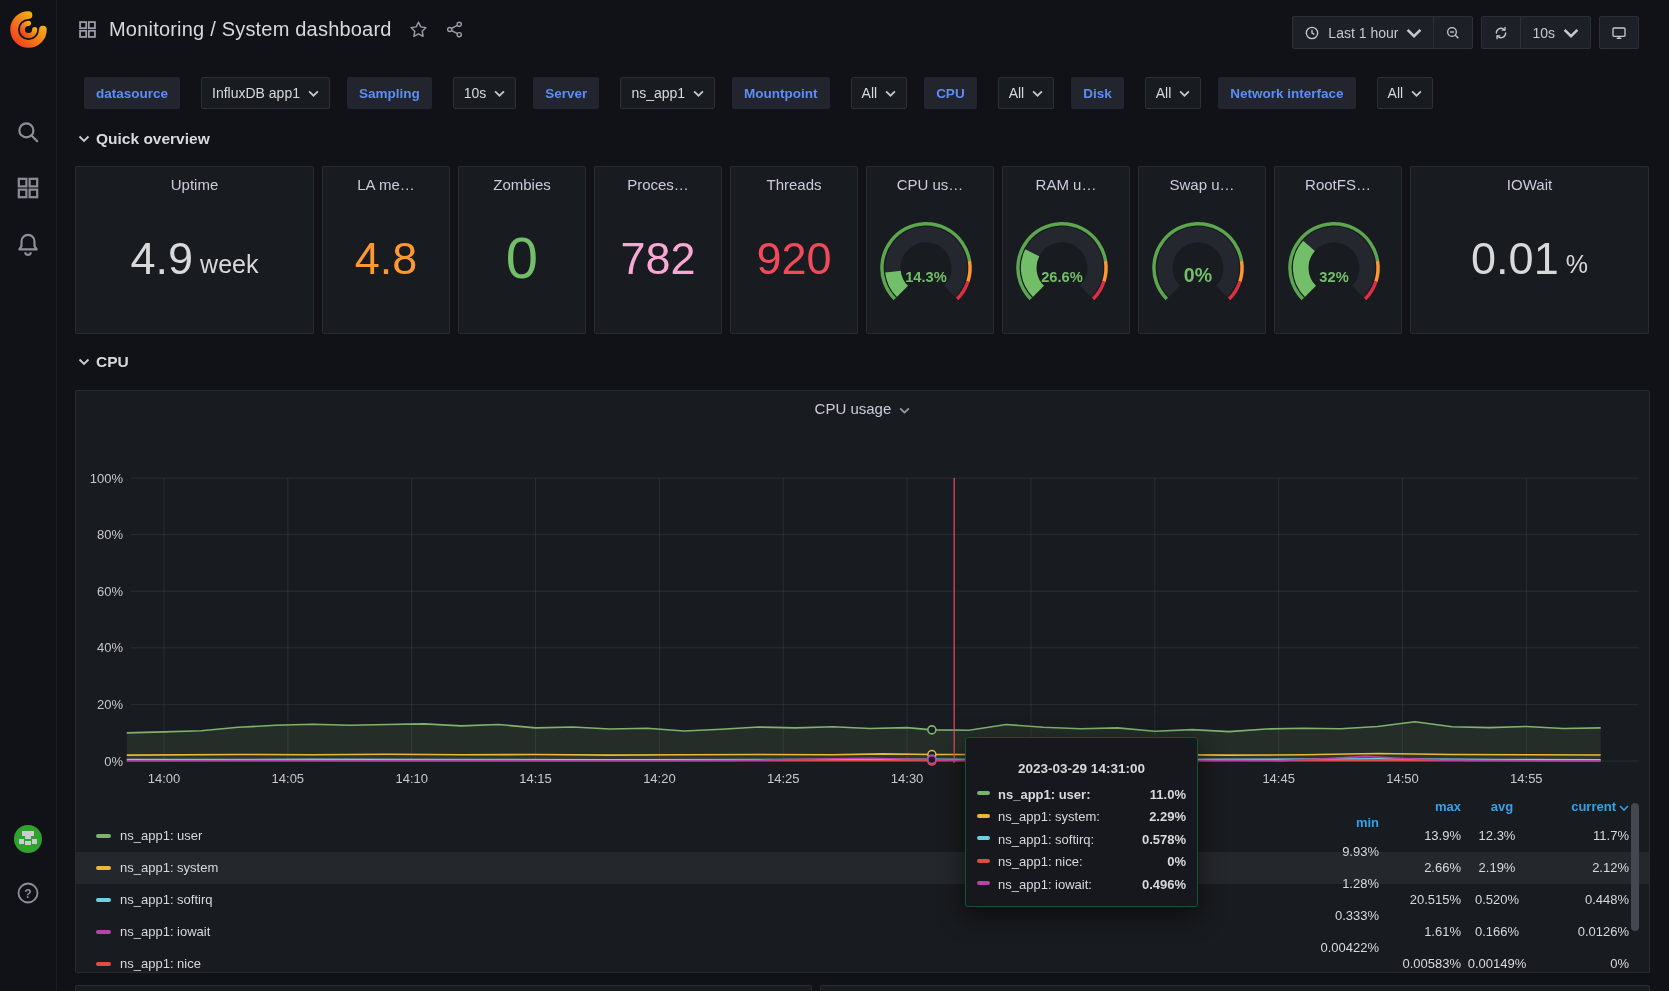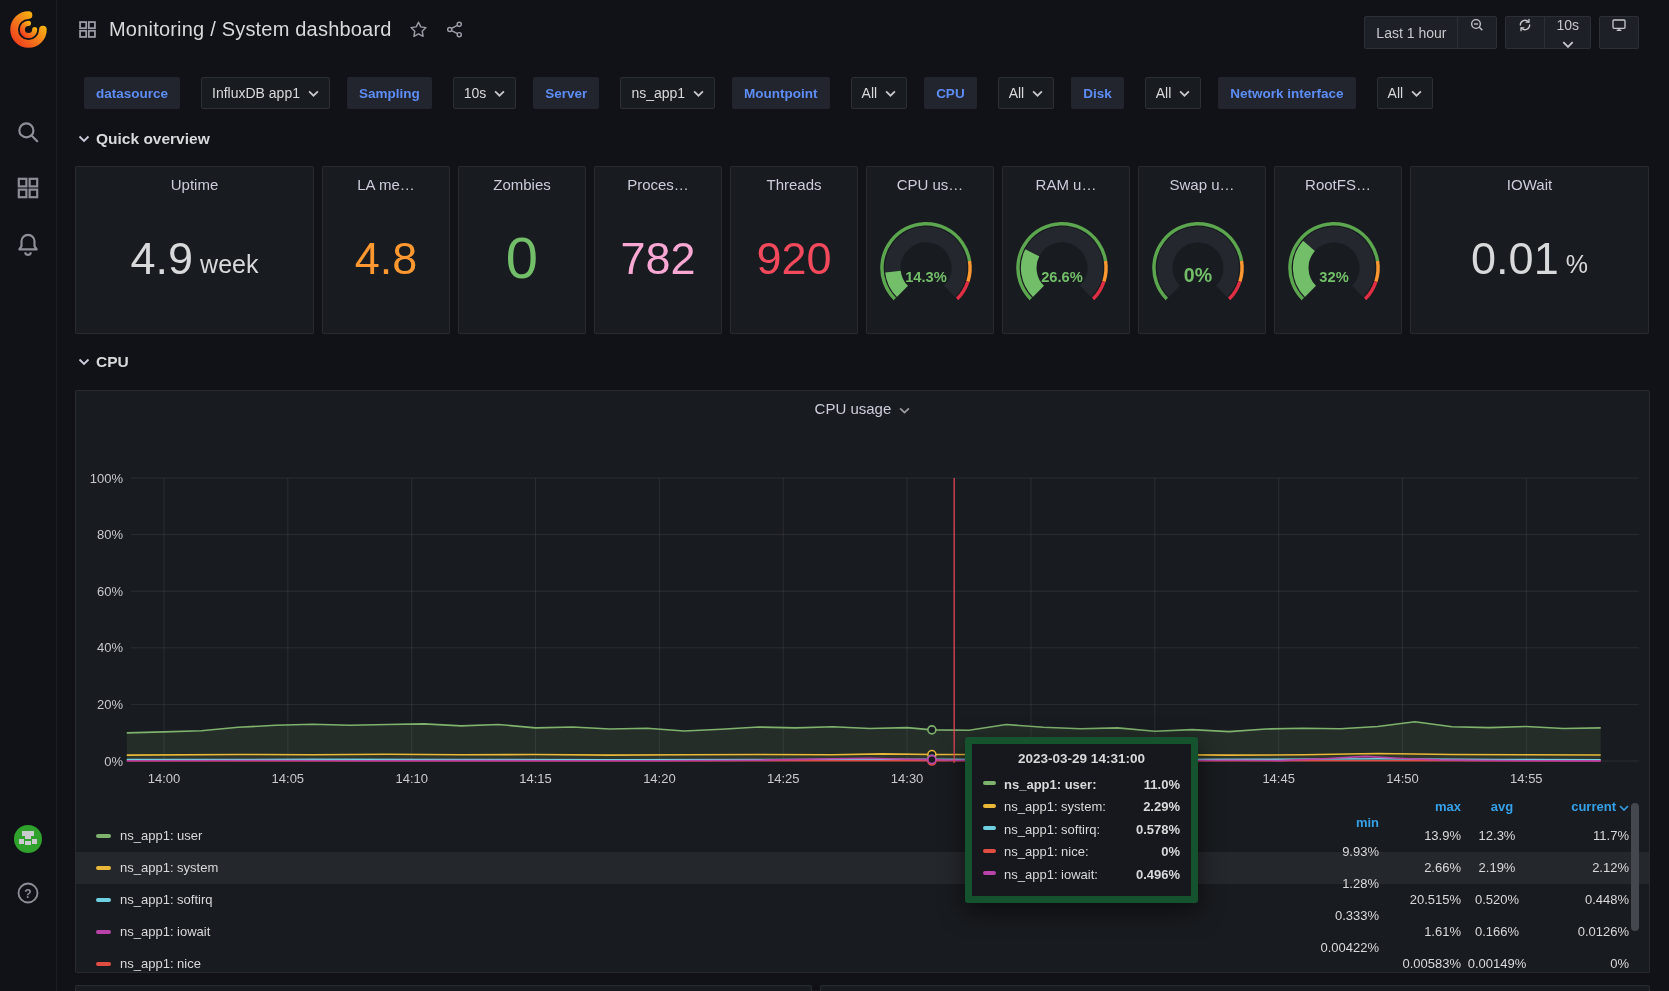--- a/index.html
+++ b/index.html
@@ -15,21 +15,21 @@
   .side-icon svg { width:100%; height:100%; }
   .logo { position:absolute; left:10px; top:11px; width:37px; height:37px; }
   
   .header { position:absolute; left:57px; top:0; right:0; height:58px; display:flex; align-items:center; padding-left:20px; }
   .bc-icon { width:21px; height:21px; color:#9d9da8; margin-right:11px; }
   .bc-title { font-size:20px; font-weight:500; color:#d8d9da; letter-spacing:.2px; }
   .hd-ic { width:19px; height:19px; color:#9d9da8; margin-left:17px; cursor:pointer; }
   .hd-ic svg { width:100%; height:100%; }
   .top-controls { position:absolute; top:16px; right:30px; display:flex; gap:8px; height:33px; }
   .btn-group { display:flex; background:#1d2026; border:1px solid #2c2f36; border-radius:2px; }
-  .tbtn { display:flex; align-items:center; gap:8px; padding:0 11px; color:#c7c8cc; font-size:14px; font-weight:500; cursor:pointer;flex-direction:column; }
+  .tbtn { display:flex; align-items:center; gap:8px; padding:0 11px; color:#c7c8cc; font-size:14px; font-weight:500; cursor:pointer; }
   .tbtn + .tbtn { border-left:1px solid #2c2f36; }
   .tbtn svg { width:16px; height:16px; }
   .chev { width:11px; height:7px; color:#c7c8cc; }
   
   .vars { position:absolute; left:84px; top:77px; display:flex; gap:17px; height:32px; }
   .var-group { display:flex; gap:21px; }
   .var-label { display:flex; align-items:center; padding:0 12px; background:#22252e; border-radius:2px; color:#5d8df5; font-size:13.5px; font-weight:700; }
   .var-value { display:flex; align-items:center; gap:8px; padding:0 10px; background:#181b20; border:1px solid #2c2f38; border-radius:2px; color:#d8d9da; font-size:14px; cursor:pointer; }
   
   .section-head { position:absolute; display:flex; align-items:center; gap:6px; color:#d8d9da; font-size:15.5px; font-weight:700; cursor:pointer; }
@@ -54,21 +54,21 @@
   .lg-h { position:absolute; color:#35a1e8; font-weight:700; text-align:right; width:90px; cursor:pointer; }
   .lg-h svg { width:10px; height:6px; margin-left:3px; color:#35a1e8; }
   .lg-row { position:relative; height:32px; line-height:32px; }
   .lg-row.hl { background:rgba(204,204,220,.07); }
   .lg-label { margin-left:20px; color:#d8d9da; cursor:pointer; }
   .sw { display:inline-block; width:15px; height:4px; border-radius:2px; vertical-align:middle; margin-right:9px; margin-top:-2px; }
   .lg-v { position:absolute; top:0; width:100px; text-align:right; color:#d8d9da; }
   .r-min { right:270px;margin-top:16px; } .r-max { right:188px; } .r-avg { right:102px;text-align:center; } .r-cur { right:20px; }
   .lg-scroll { position:absolute; right:10px; top:412px; width:8px; height:128px; background:#44474e; border-radius:4px; cursor:pointer; }
   
-  .tooltip { position:absolute; left:965px; top:737px; width:233px; background:#16181d; border:7px solid #14532d; border-radius:3px; box-shadow:0 8px 24px rgba(0,0,0,.55); z-index:10; padding:7px 11px 10px; }
+  .tooltip { position:absolute; left:965px; top:737px; width:233px; background:#16181d; border:1px solid #14532d; border-radius:3px; box-shadow:0 8px 24px rgba(0,0,0,.55); z-index:10; padding:23px 11px 10px; }
   .tt-title { text-align:center; font-size:13.5px; font-weight:700; color:#d8d9da; margin-bottom:7px; }
   .tt-row { display:flex; align-items:center; height:22.5px; font-size:13px; color:#d8d9da; }
   .tt-row .sw { width:13px; margin-right:8px; }
   .tt-val { margin-left:auto; }
   .tt-row.bold { font-weight:700; }
   
   .sliver { position:absolute; top:985px; height:10px; background:#181b1f; border:1px solid rgba(204,204,220,.09); border-bottom:none; border-radius:2px 2px 0 0; }
 </style>
 </head>
 <body>

